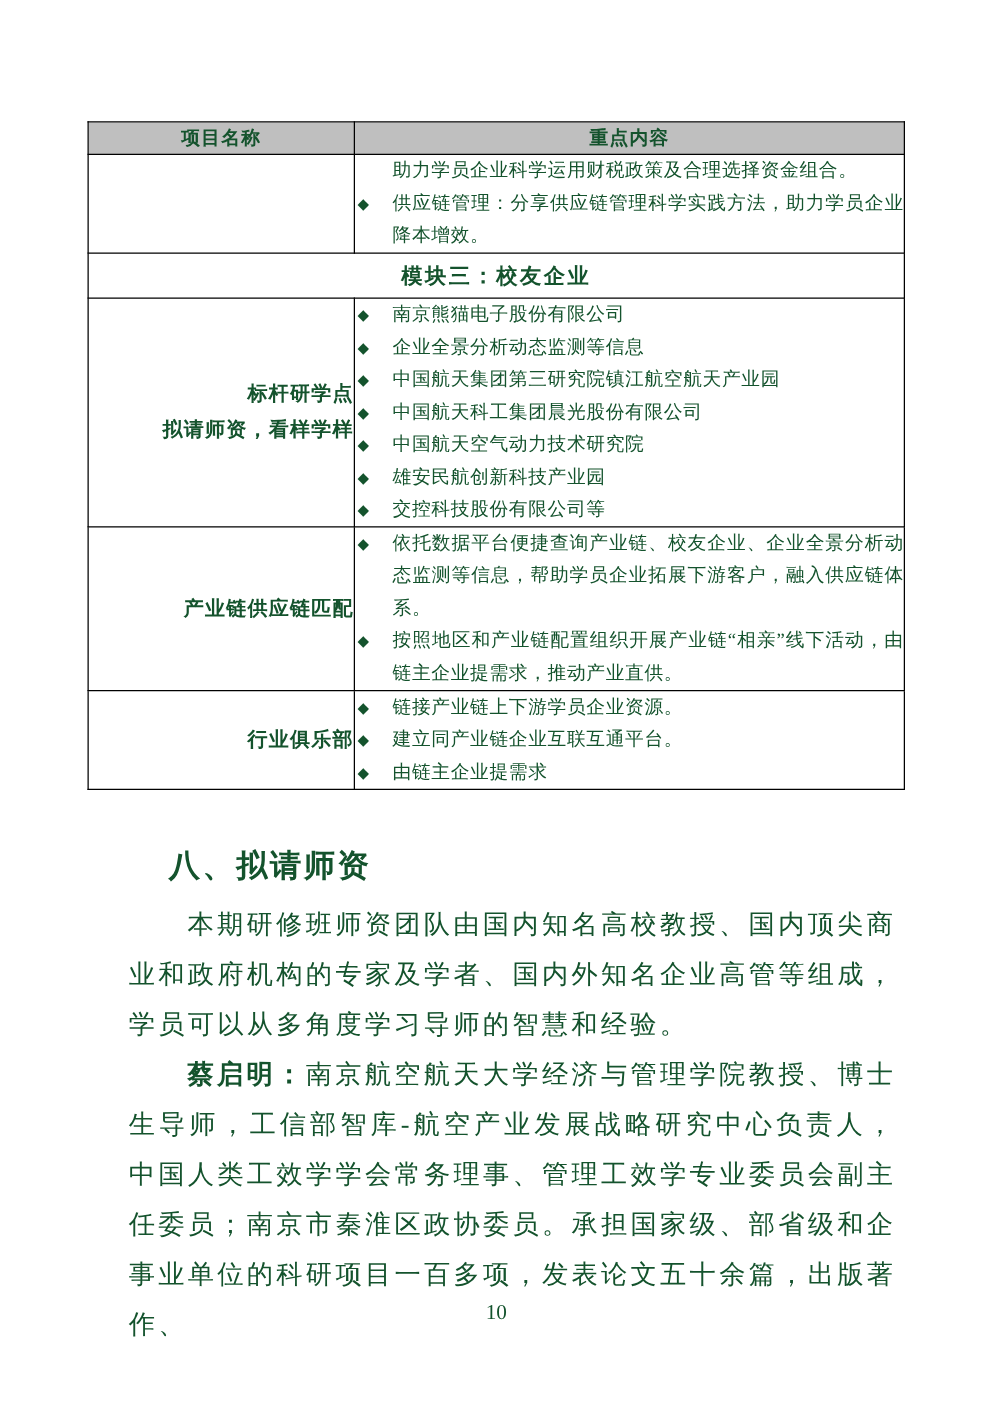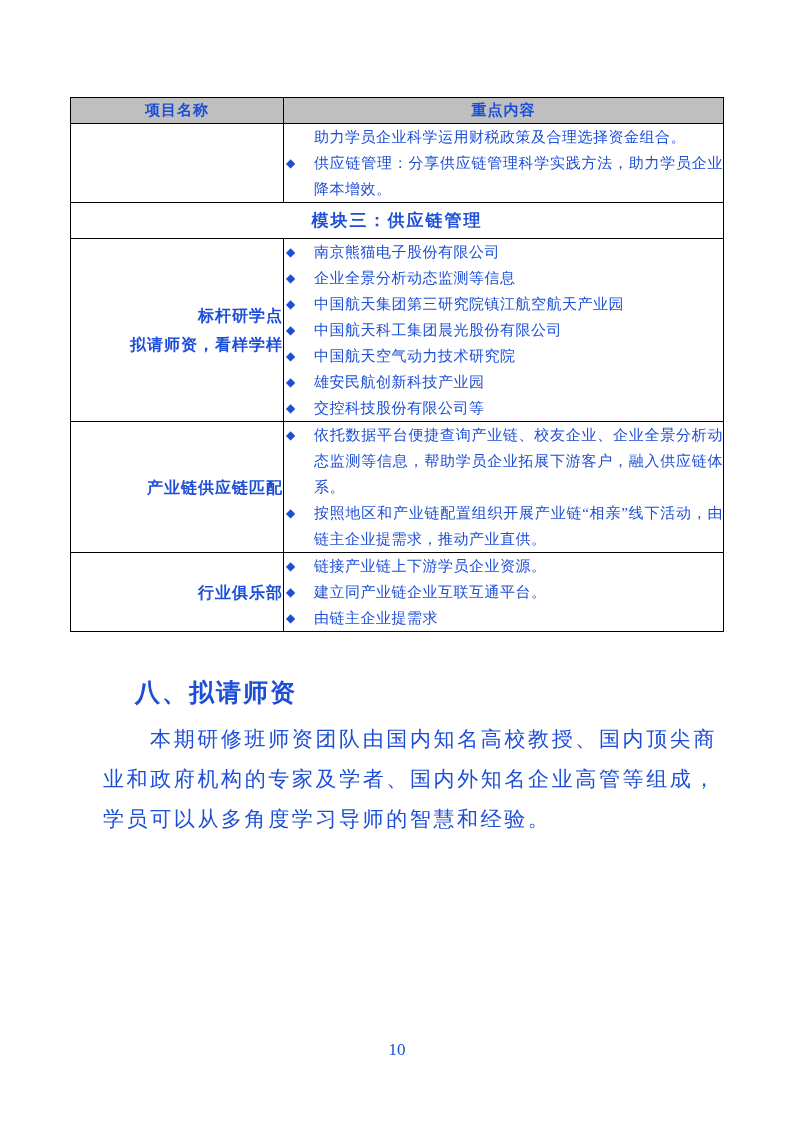--- a/index.html
+++ b/index.html
@@ -1,18 +1,18 @@
 <!DOCTYPE html>
 <html><head>
 <meta charset="utf-8">
 <style>
   html,body { margin:0; padding:0; background:#ffffff; }
   .page {
     position:relative; width:794px; height:1123px; background:#ffffff;
-    font-family:"Liberation Serif", serif; color:#1d4ed8; overflow:hidden;
+    font-family:"Liberation Serif", serif; color:#14532d; overflow:hidden;
   }
 
   
   table.doc-table {
     position:absolute; left:70px; top:97px; width:653px;
     border-collapse:collapse; table-layout:fixed;
   }
   .doc-table td, .doc-table th { border:1px solid #000; vertical-align:middle; padding:0; }
   .doc-table th {
     background:#bfbfbf; height:25px;
@@ -78,21 +78,21 @@
           <span class="item-text">助力学员企业科学运用财税政策及合理选择资金组合。</span>
         </div>
         <div class="item">
           <span class="bullet">◆</span>
           <span class="item-text">供应链管理：分享供应链管理科学实践方法，助力学员企业降本增效。</span>
         </div>
       </td>
     </tr>
 
     <tr>
-      <td class="merged-cell" colspan="2">模块三：供应链管理</td>
+      <td class="merged-cell" colspan="2">模块三：校友企业</td>
     </tr>
 
     <tr>
       <td class="label-cell">
         <div>标杆研学点</div>
         <div>拟请师资，看样学样</div>
       </td>
       <td class="content-cell">
         <div class="item">
           <span class="bullet">◆</span>
@@ -155,17 +155,18 @@
           <span class="item-text">由链主企业提需求</span>
         </div>
       </td>
     </tr>
   </tbody>
     </table>
 
   <div class="section">
     <h2 class="section-heading">八、拟请师资</h2>
     <p class="para">本期研修班师资团队由国内知名高校教授、国内顶尖商业和政府机构的专家及学者、国内外知名企业高管等组成，学员可以从多角度学习导师的智慧和经验。</p>
+    <p class="para"><span class="bold">蔡启明：</span><span>南京航空航天大学经济与管理学院教授、博士生导师，工信部智库-航空产业发展战略研究中心负责人，中国人类工效学学会常务理事、管理工效学专业委员会副主任委员；南京市秦淮区政协委员。承担国家级、部省级和企事业单位的科研项目一百多项，发表论文五十余篇，出版著作、</span></p>
   </div>
 
   <div class="page-number">10</div>
 
 </div>
 
 </body></html>

